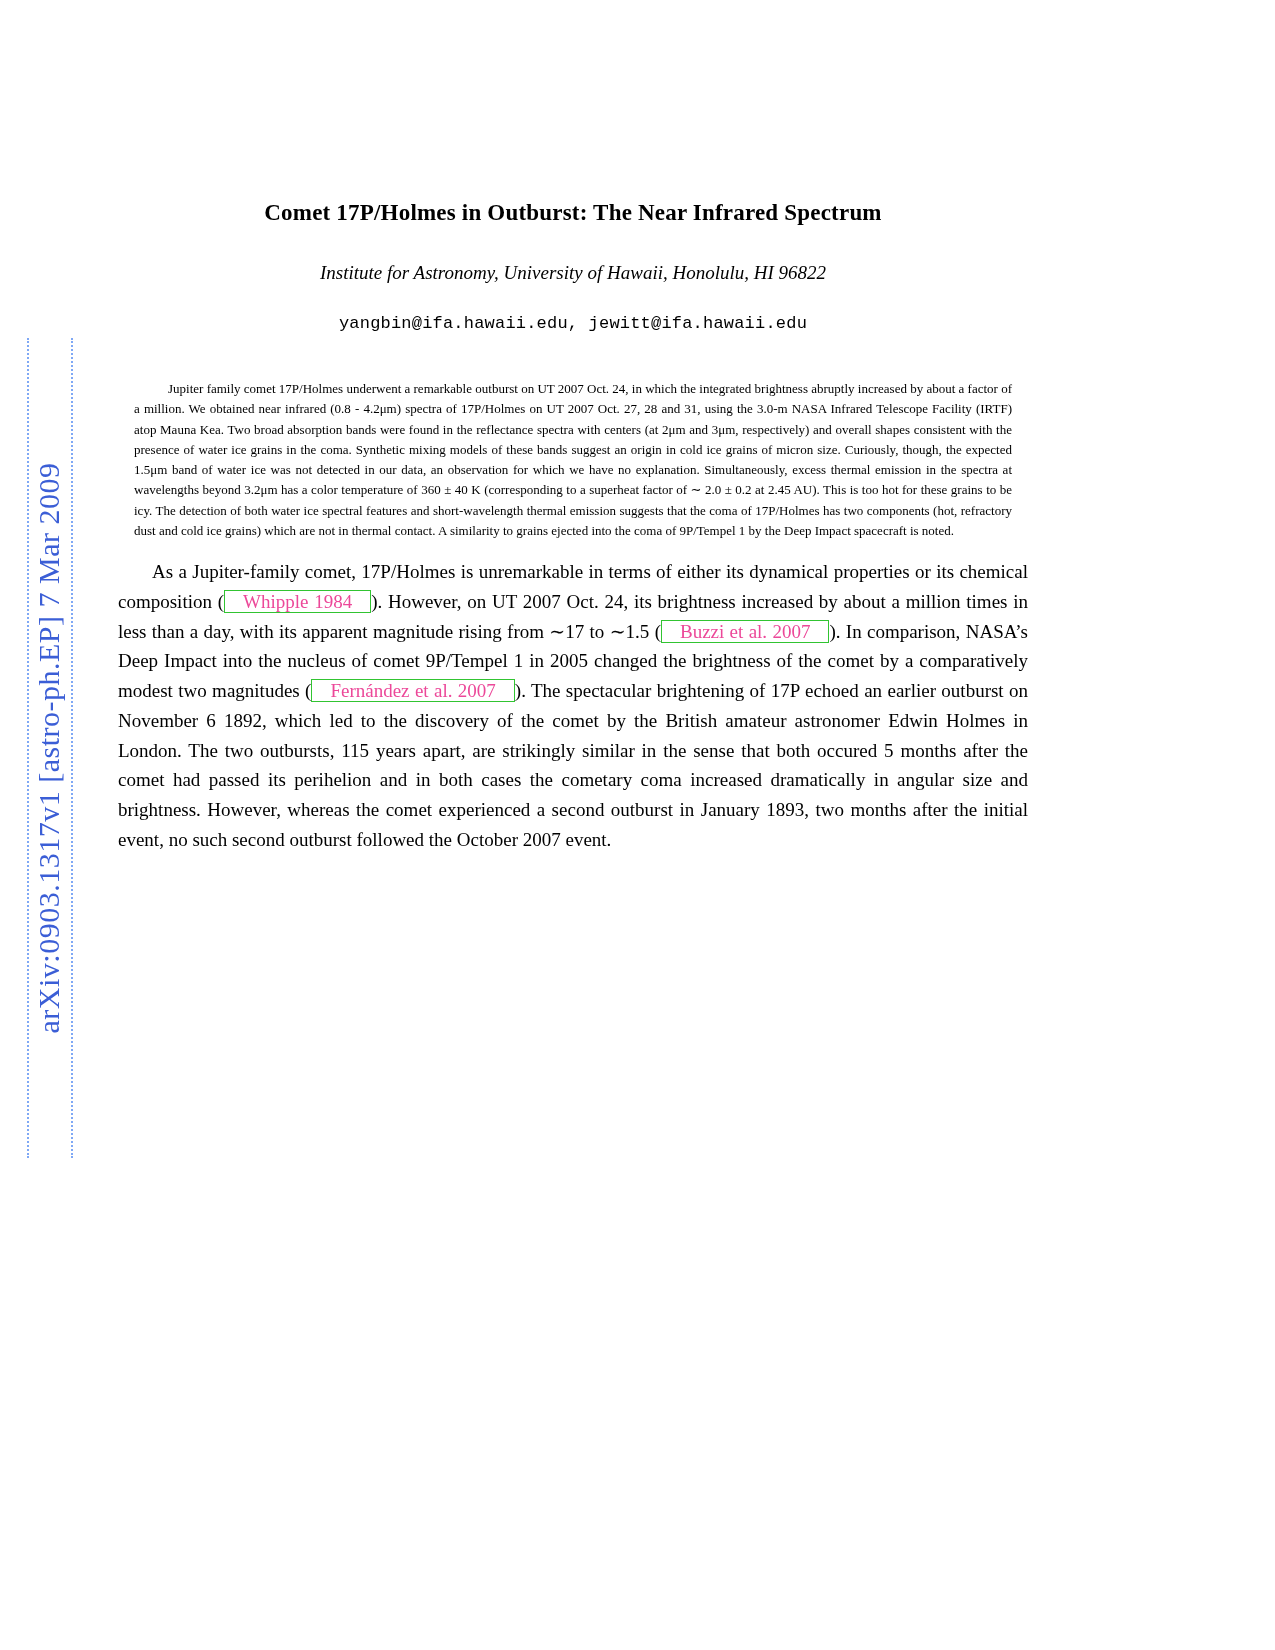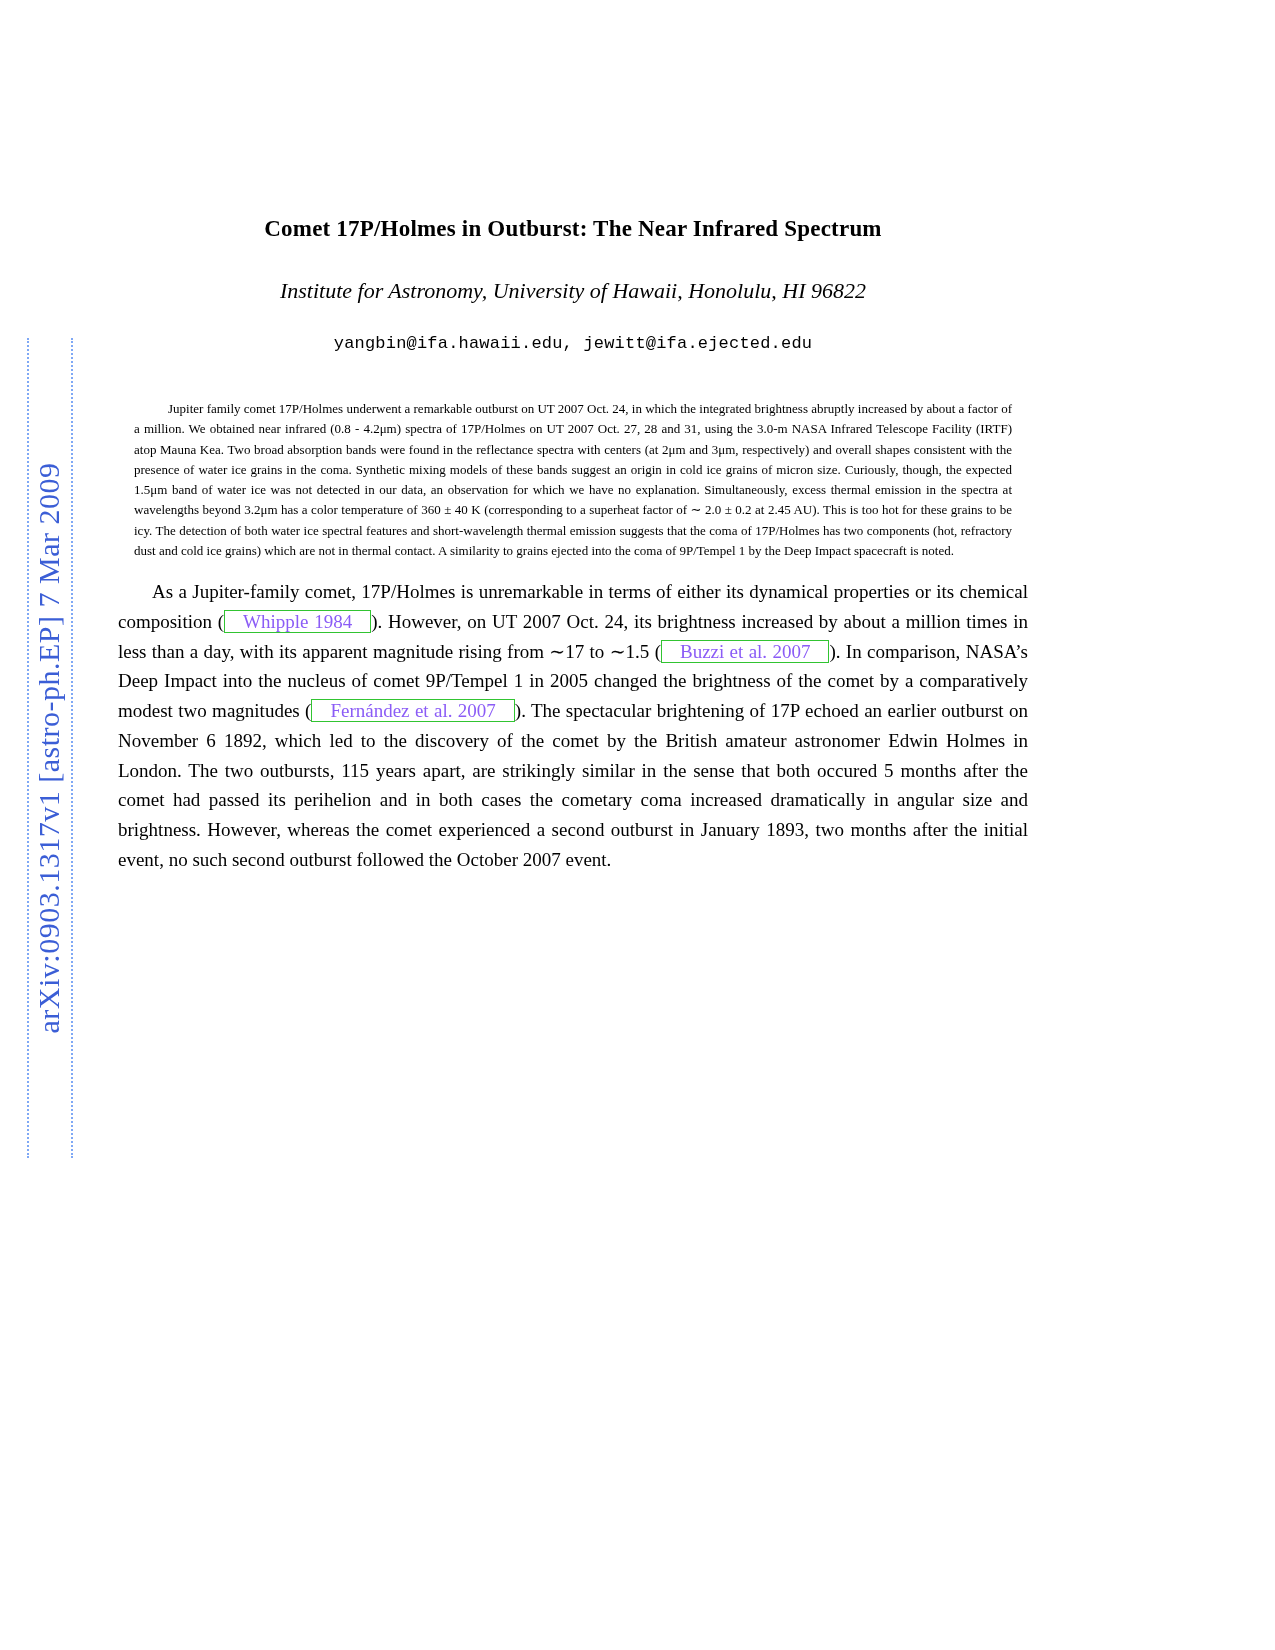--- a/index.html
+++ b/index.html
@@ -34,40 +34,40 @@
     border-top: 2px dotted #7fa8f5;
     border-bottom: 2px dotted #7fa8f5;
     padding: 3px 0 5px 0;
     box-sizing: border-box;
   }
 
   
   .content {
     position: absolute;
     left: 118px;
-    top: 216px;
+    top: 200px;
     width: 910px;
   }
 
   .title {
     font-size: 23px;
     font-weight: bold;
     text-align: center;
     letter-spacing: 0.2px;
     margin: 0 0 36px 0;
   }
 
   .authors {
     font-size: 19px;
     text-align: center;
     margin: 0 0 22px 0;
   }
 
   .affiliation {
-    font-size: 22px;
+    font-size: 19px;
     font-style: italic;
     text-align: center;
     margin: 0 0 30px 0;
   }
 
   .emails {
     font-family: "Liberation Mono", monospace;
     font-size: 17px;
     text-align: center;
     margin: 0 0 46px 0;
@@ -104,39 +104,39 @@
     line-height: 1.565;
     text-align: justify;
     text-indent: 34px;
     margin: 0;
   }
 
   
   .cite {
     border: 1px solid #31c431;
     padding: 0 18px;
-    color: #8b5cf6;
+    color: #ec4899;
     text-decoration: none;
   }
 </style>
 </head>
 <body>
 
 <div class="page">
 
   <div class="arxiv-stamp">arXiv:0903.1317v1  [astro-ph.EP]  7 Mar 2009</div>
 
   <div class="content">
 
     <h1 class="title">Comet 17P/Holmes in Outburst: The Near Infrared Spectrum</h1>
 
 
     <div class="affiliation">Institute for Astronomy, University of Hawaii, Honolulu, HI 96822</div>
 
-    <div class="emails">yangbin@ifa.hawaii.edu, jewitt@ifa.ejected.edu</div>
+    <div class="emails">yangbin@ifa.hawaii.edu, jewitt@ifa.hawaii.edu</div>
 
 
     <p class="abstract-body">Jupiter family comet 17P/Holmes underwent a remarkable outburst on UT 2007 Oct. 24, in which the integrated brightness abruptly increased by about a factor of a million. We obtained near infrared (0.8 - 4.2μm) spectra of 17P/Holmes on UT 2007 Oct. 27, 28 and 31, using the 3.0-m NASA Infrared Telescope Facility (IRTF) atop Mauna Kea. Two broad absorption bands were found in the reflectance spectra with centers (at 2μm and 3μm, respectively) and overall shapes consistent with the presence of water ice grains in the coma. Synthetic mixing models of these bands suggest an origin in cold ice grains of micron size. Curiously, though, the expected 1.5μm band of water ice was not detected in our data, an observation for which we have no explanation. Simultaneously, excess thermal emission in the spectra at wavelengths beyond 3.2μm has a color temperature of 360 ± 40 K (corresponding to a superheat factor of ∼ 2.0 ± 0.2 at 2.45 AU). This is too hot for these grains to be icy. The detection of both water ice spectral features and short-wavelength thermal emission suggests that the coma of 17P/Holmes has two components (hot, refractory dust and cold ice grains) which are not in thermal contact. A similarity to grains ejected into the coma of 9P/Tempel 1 by the Deep Impact spacecraft is noted.</p>
 
 
     <p class="body-par"><span>As a Jupiter-family comet, 17P/Holmes is unremarkable in terms of either its dynamical properties or its chemical composition (</span><a class="cite" href="#">Whipple 1984</a><span>). However, on UT 2007 Oct. 24, its brightness increased by about a million times in less than a day, with its apparent magnitude rising from ∼17 to ∼1.5 (</span><a class="cite" href="#">Buzzi et al. 2007</a><span>). In comparison, NASA’s Deep Impact into the nucleus of comet 9P/Tempel 1 in 2005 changed the brightness of the comet by a comparatively modest two magnitudes (</span><a class="cite" href="#">Fernández et al. 2007</a><span>). The spectacular brightening of 17P echoed an earlier outburst on November 6 1892, which led to the discovery of the comet by the British amateur astronomer Edwin Holmes in London. The two outbursts, 115 years apart, are strikingly similar in the sense that both occured 5 months after the comet had passed its perihelion and in both cases the cometary coma increased dramatically in angular size and brightness. However, whereas the comet experienced a second outburst in January 1893, two months after the initial event, no such second outburst followed the October 2007 event.</span></p>
 
   </div>
 </div>
 

